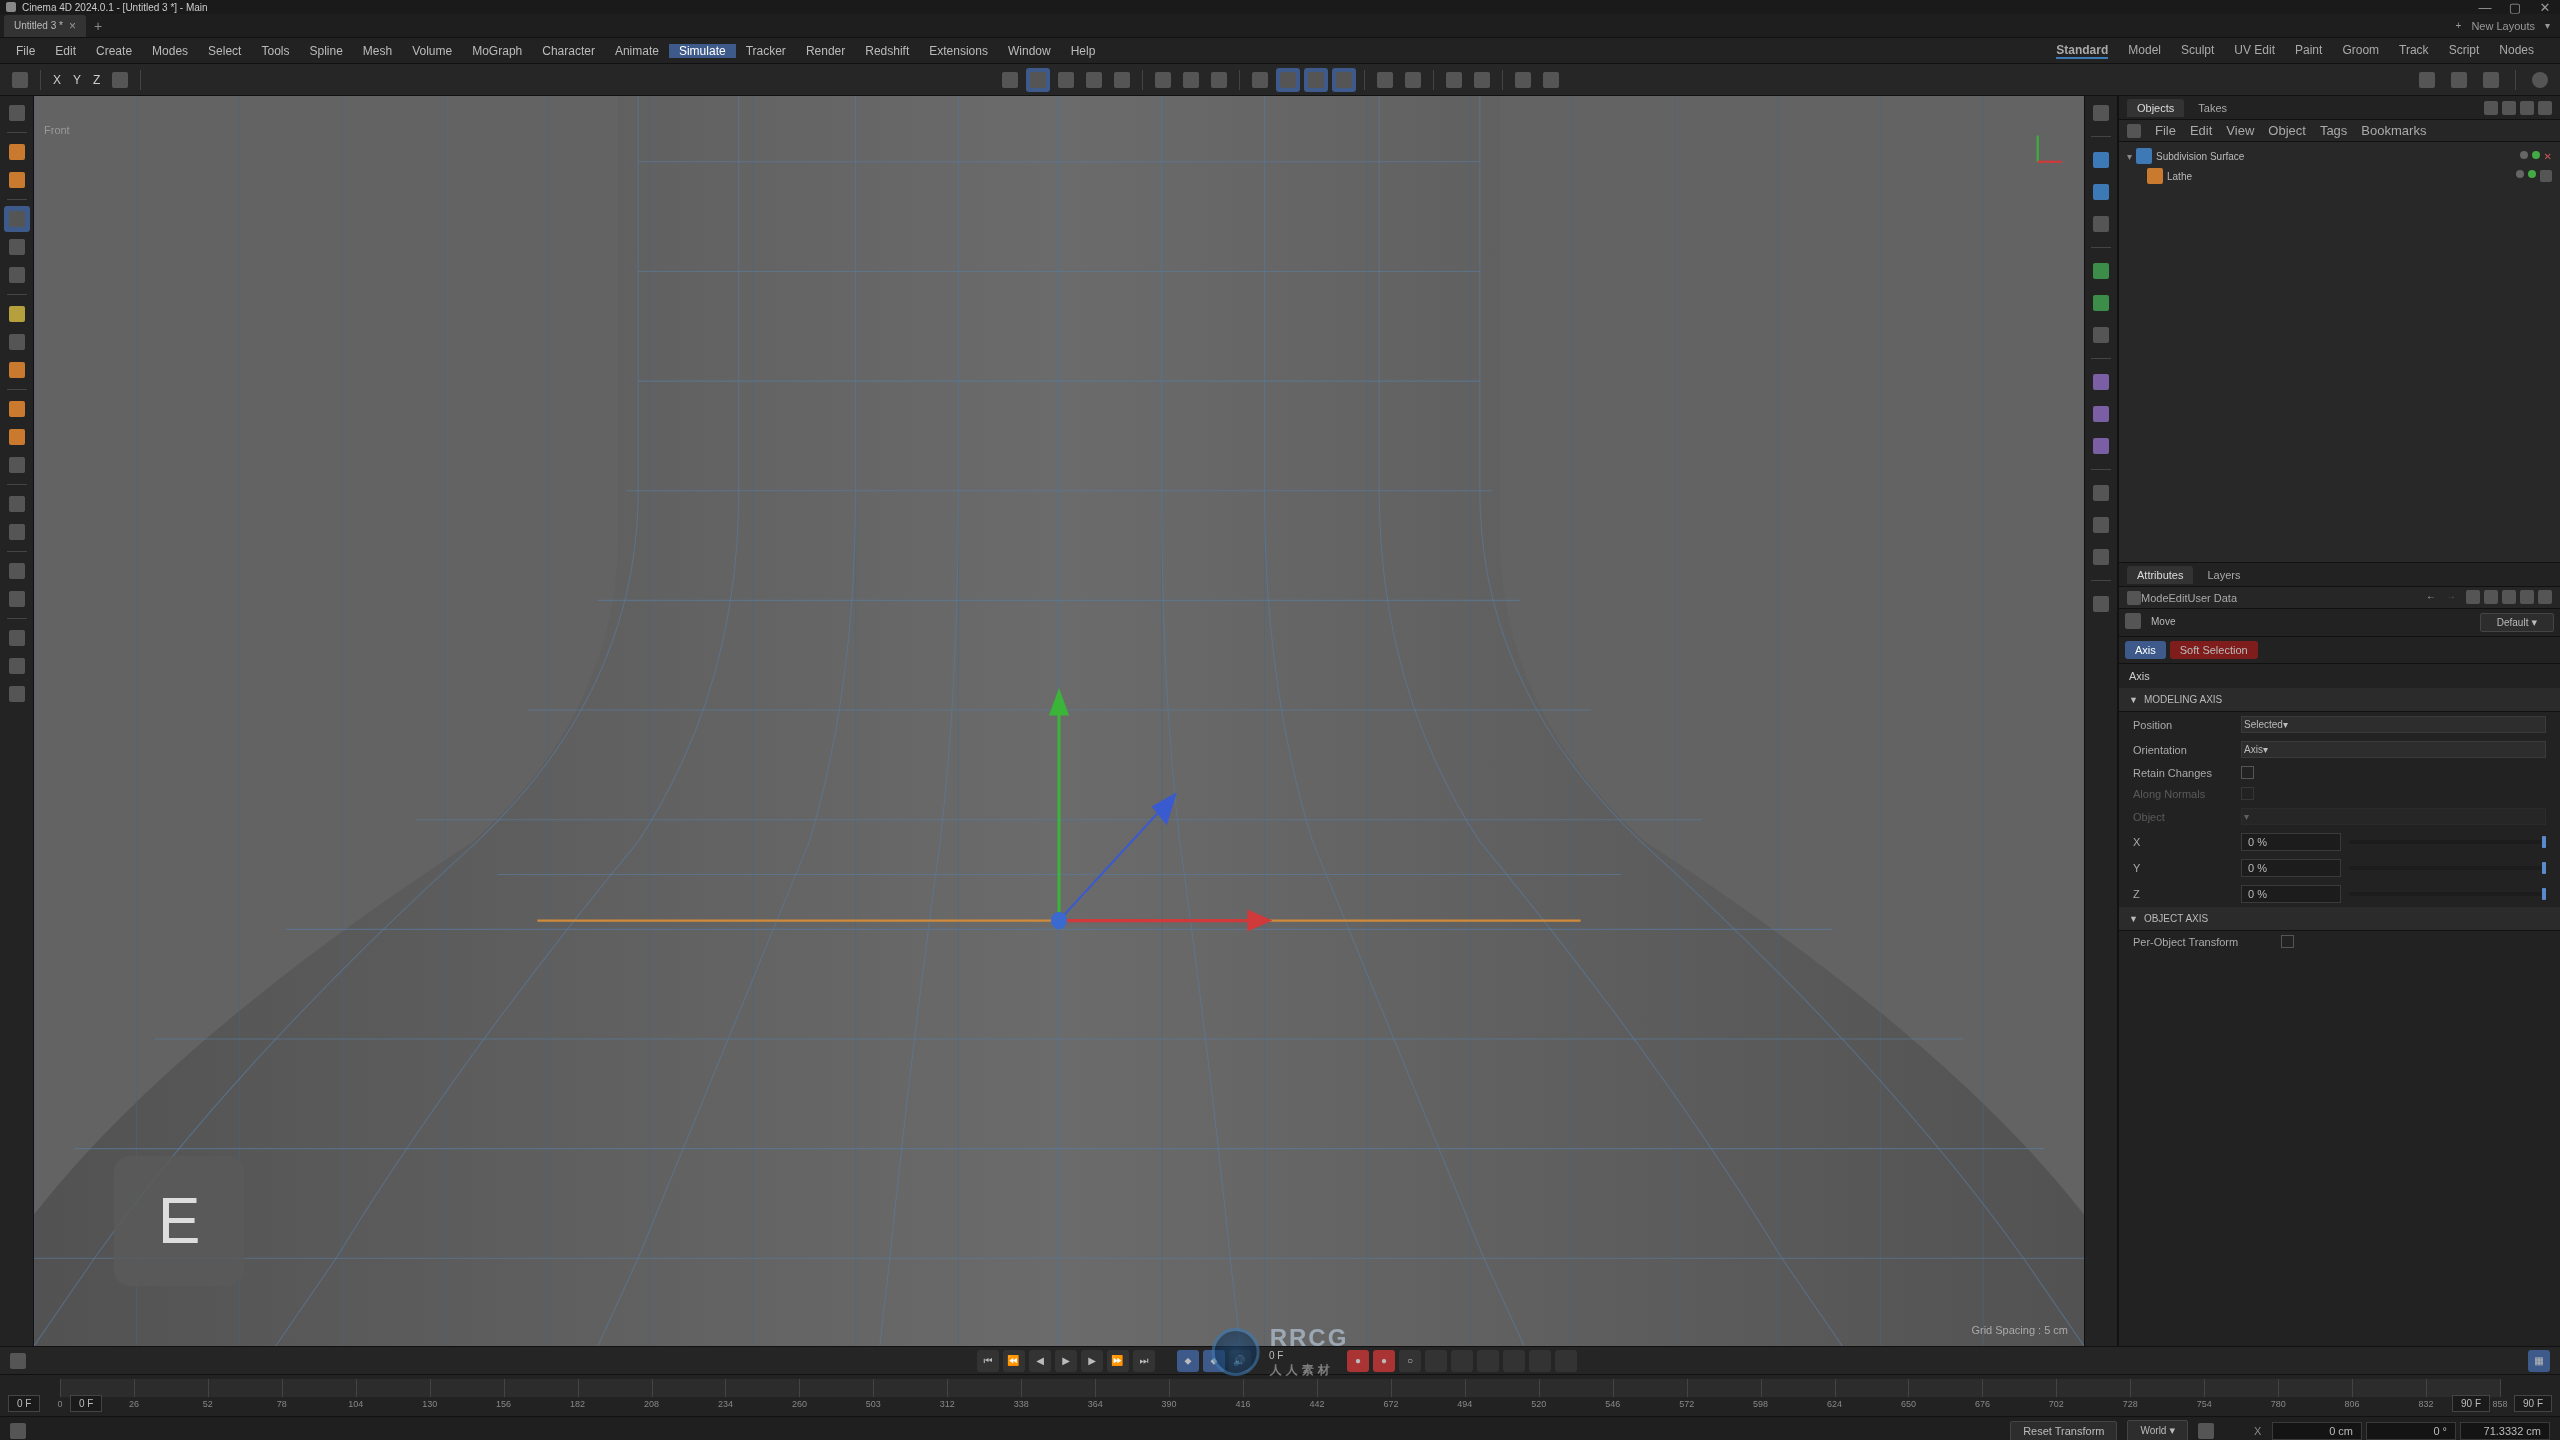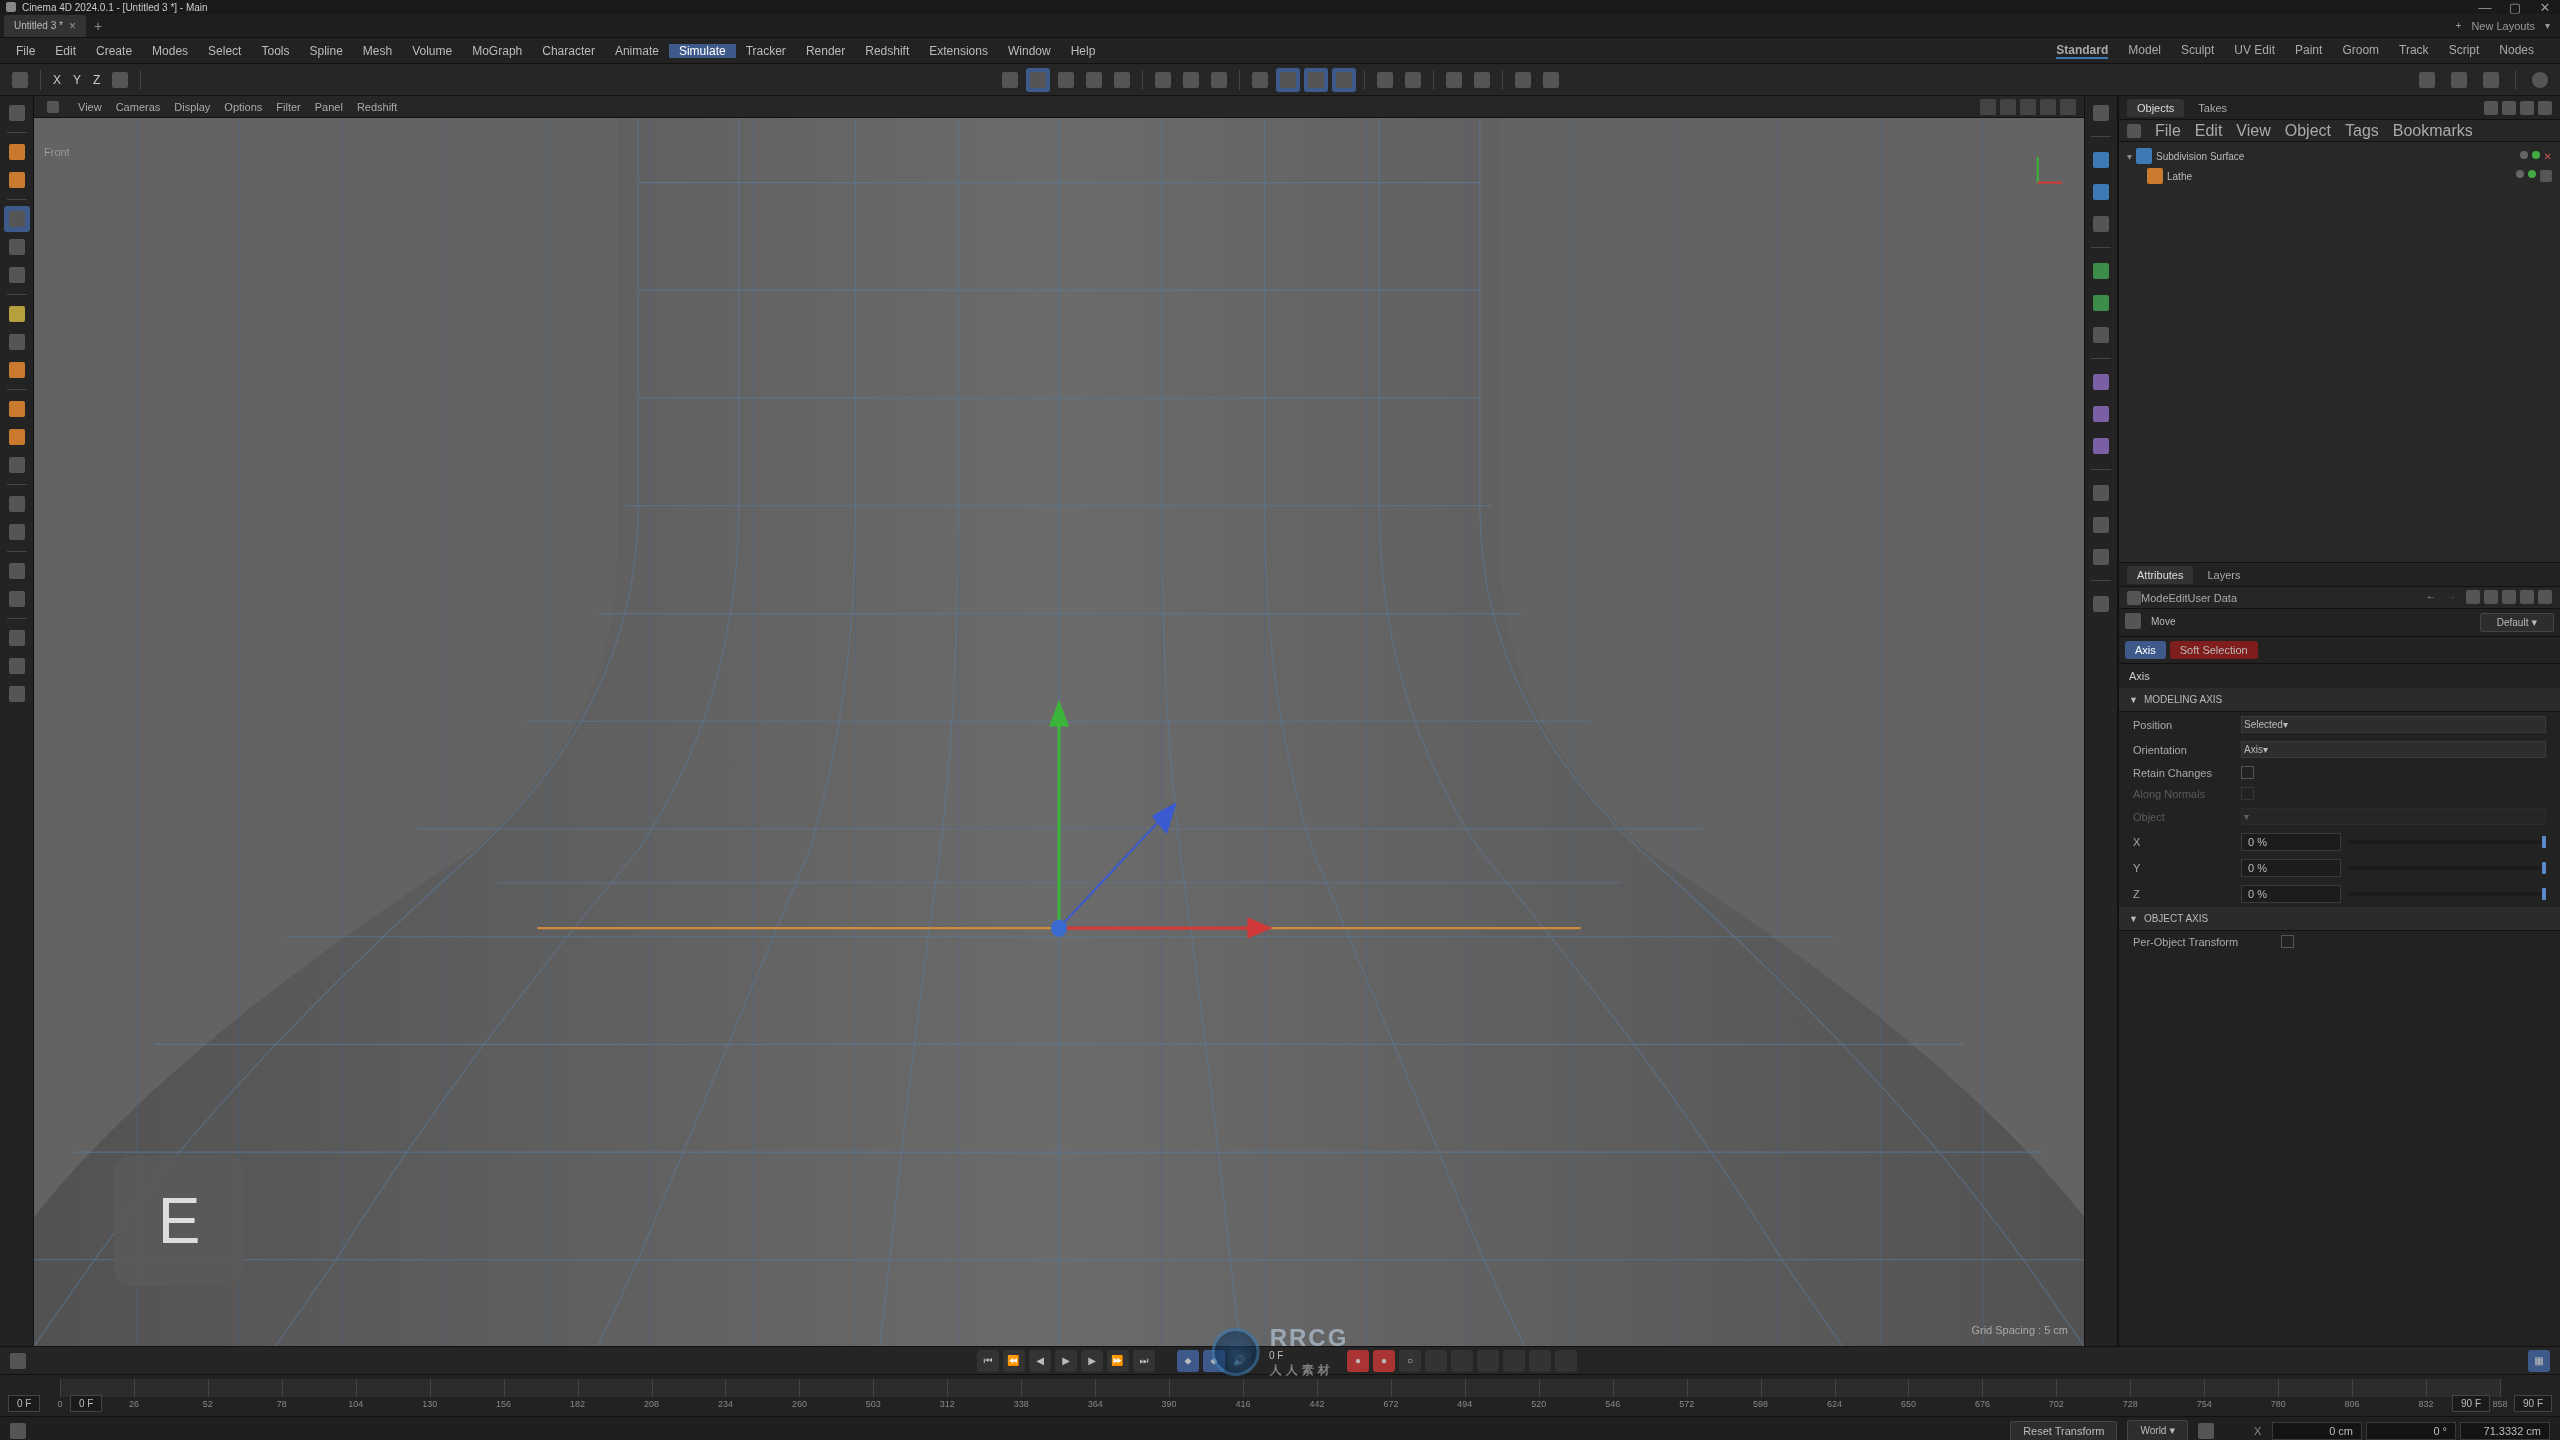--- a/index.html
+++ b/index.html
@@ -51,21 +51,21 @@
 .right-tool-strip{width:34px;background:#232323;border-left:1px solid #111;border-right:1px solid #111;display:flex;flex-direction:column;align-items:center;padding-top:4px;gap:6px}
 .rt{width:26px;height:26px;display:flex;align-items:center;justify-content:center;border-radius:3px}
 
 .right-panels{width:442px;background:#222;display:flex;flex-direction:column;border-left:1px solid #111}
 .panel-tabs{height:24px;display:flex;align-items:center;padding:0 8px;gap:4px;border-bottom:1px solid #111}
 .ptab{padding:3px 10px;font-size:11px;color:#aaa;border-radius:3px 3px 0 0}
 .ptab.act{background:#333;color:#ddd}
 .panel-tabs .icons{margin-left:auto;display:flex;gap:4px}
 .panel-tabs .icons div{width:16px;height:16px}
 .obj-menu{height:22px;display:flex;align-items:center;padding:0 8px;gap:14px;background:#262626;border-bottom:1px solid #111}
-.obj-menu span{font-size:16px;color:#aaa}
+.obj-menu span{font-size:13px;color:#aaa}
 .obj-tree{flex:0 0 420px;background:#282828;padding:4px;overflow:auto}
 .tree-row{display:flex;align-items:center;gap:4px;padding:2px 4px;font-size:11px}
 .tree-icon{width:14px;height:14px}
 .tree-vis{margin-left:auto;display:flex;gap:4px}
 .dot{width:8px;height:8px;border-radius:50%}
 .dot.g{background:#4a4}
 .dot.gray{background:#666}
 
 .attr-panel{flex:1;display:flex;flex-direction:column;border-top:1px solid #111}
 .attr-menu{height:22px;display:flex;align-items:center;padding:0 8px;background:#262626;border-bottom:1px solid #111}
@@ -305,33 +305,20 @@
       </div>
     <div class="lt">
         <div class="ico"></div>
       </div>
     <div class="lt">
         <div class="ico"></div>
       </div>
   </div>
 
   <div class="viewport-wrap">
-    <div class="view-menu">
-      <div class="tbtn" style="width:18px;height:18px">
-          <div class="ico" style="width:12px;height:12px"></div>
-        </div>
-      <span id="view-menu-slot"><span style="margin-right: 14px;">View</span><span style="margin-right: 14px;">Cameras</span><span style="margin-right: 14px;">Display</span><span style="margin-right: 14px;">Options</span><span style="margin-right: 14px;">Filter</span><span style="margin-right: 14px;">Panel</span><span style="margin-right: 14px;">Redshift</span></span>
-      <div class="right">
-        <div></div>
-        <div></div>
-        <div></div>
-        <div></div>
-        <div></div>
-      </div>
-    </div>
     <div class="viewport">
       <div class="view-label">Front</div>
 
       <svg viewBox="0 0 2036 1140" preserveAspectRatio="none">
 
         <defs>
           <linearGradient id="shade" x1="0" y1="0" x2="1" y2="0">
             <stop offset="0" stop-color="#525252"></stop>
             <stop offset="0.5" stop-color="#6b6b6b"></stop>
             <stop offset="1" stop-color="#525252"></stop>

